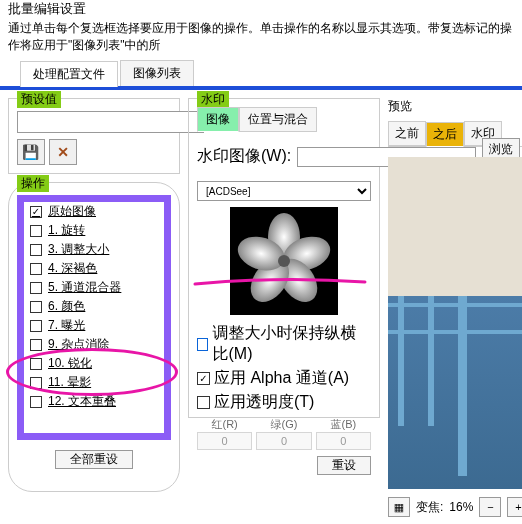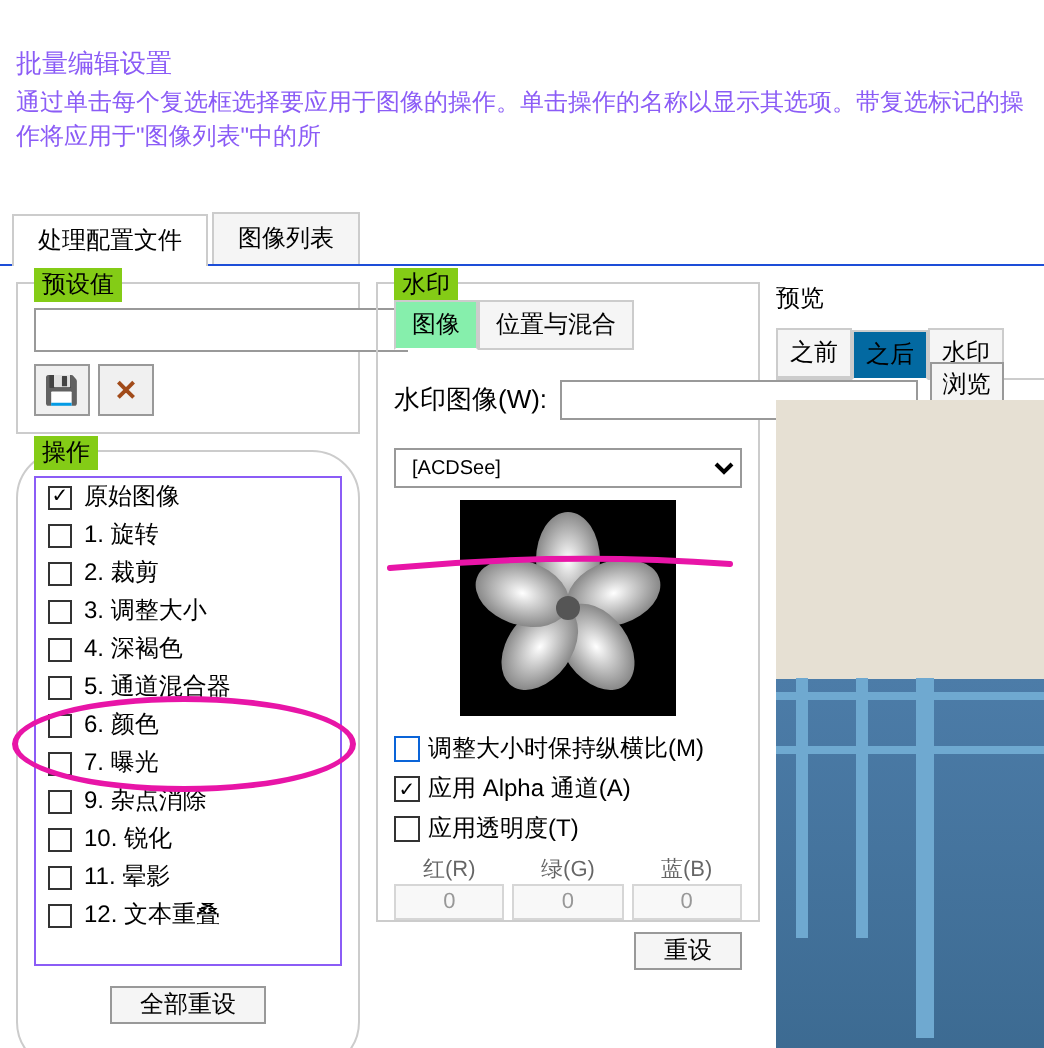--- a/index.html
+++ b/index.html
@@ -6,29 +6,29 @@
     body {
       font-family: "Microsoft YaHei", SimSun, sans-serif;
       font-size: 12px;
       background: #fff;
       color: #000;
       width: 522px;
       height: 524px;
       overflow: hidden;
     }
     .top-desc {
-      padding: 23px 8px;
-      font-size: 12px;
-      color: #8b5cf6;
+      padding: 0 8px;
+      font-size: 12px;
+      color: #000000;
     }
     .top-title { font-size: 13px; font-weight: 500; margin-bottom: 2px; }
     .tabs {
       display: flex;
-      border-bottom: 1px solid #1d4ed8;
-      padding-left: 6px;
+      border-bottom: 4px solid #1d4ed8;
+      padding-left: 20px;
       margin-top: 6px;
       align-items: center;
     }
     .tab {
       padding: 4px 12px;
       border: 1px solid #ccc;
       border-bottom: none;
       background: #f5f5f5;
       margin-right: 2px;
       font-size: 12px;
@@ -75,25 +75,26 @@
       border: 1px solid #999;
       background: #f0f0f0;
       display: inline-flex;
       align-items: center;
       justify-content: center;
       font-size: 14px;
     }
     .save-icon { color: #1258c7; }
     .x-icon { color: #a14b1a; font-weight: bold; }
     .ops-list {
-      border: 1px solid #8b5cf6;
+      border: 7px solid #8b5cf6;
       height: 245px;
       overflow: hidden;
       margin-top: 4px;
       background: #fff;
+      text-decoration: underline;
     }
     .op-row {
       display: flex;
       align-items: center;
       gap: 6px;
       padding: 1px 6px;
       font-size: 12px;
       white-space: nowrap;
     }
     .op-cb {
@@ -124,21 +125,21 @@
       font-size: 12px;
       background: #f5f5f5;
     }
     .subtab.active { background: #86efac; border-bottom: 1px solid #fff; position: relative; }
     .wm-row {
       display: flex;
       align-items: center;
       gap: 6px;
       margin-bottom: 6px;
     }
-    .wm-label { font-size: 13px; white-space: nowrap; }
+    .wm-label { font-size: 16px; white-space: nowrap; }
     .wm-input {
       flex: 1;
       height: 20px;
       border: 1px solid #999;
       background: #fff;
     }
     .wm-select {
       width: 100%;
       height: 20px;
       border: 1px solid #999;
@@ -152,21 +153,21 @@
       background: #000;
       display: flex;
       align-items: center;
       justify-content: center;
       margin: 4px auto 8px;
     }
     .cb-row {
       display: flex;
       align-items: center;
       gap: 4px;
-      font-size: 12px;
+      font-size: 16px;
       margin-bottom: 3px;
     }
     .cb {
       width: 13px; height: 13px;
       border: 1px solid #333;
       background: #fff;
       display: inline-flex;
       align-items: center;
       justify-content: center;
       font-size: 10px;
@@ -192,21 +193,21 @@
       display: flex;
       gap: 0;
       border-bottom: 1px solid #ccc;
     }
     .right-tab {
       padding: 3px 6px;
       border: 1px solid #ccc;
       font-size: 12px;
       background: #f5f5f5;
     }
-    .right-tab.active { background: #0369a1; border-bottom: 1px solid #fff; position: relative; top: 1px; }
+    .right-tab.active { background: #eab308; border-bottom: 1px solid #fff; position: relative; top: 1px; }
     .preview-box {
       margin-top: 10px;
       height: 332px;
       overflow: hidden;
     }
     .preview-img {
       width: 200px;
       height: 332px;
       background: linear-gradient(to bottom, #e6e0d3 0%, #e6e0d3 42%, #4c7ca8 42%, #3c6a91 100%);
       position: relative;
@@ -292,24 +293,20 @@
     <div class="fieldset" style="height:310px;border-radius:24px;">
       <div class="fieldset-title">操作</div>
       <div class="ops-list" id="ops-list">
           <div class="op-row">
             <span class="op-cb checked"></span>
             <span>原始图像</span>
           </div>
           <div class="op-row">
             <span class="op-cb"></span>
             <span>1. 旋转</span>
-          </div>
-          <div class="op-row">
-            <span class="op-cb"></span>
-            <span>2. 裁剪</span>
           </div>
           <div class="op-row">
             <span class="op-cb"></span>
             <span>3. 调整大小</span>
           </div>
           <div class="op-row">
             <span class="op-cb"></span>
             <span>4. 深褐色</span>
           </div>
           <div class="op-row">

